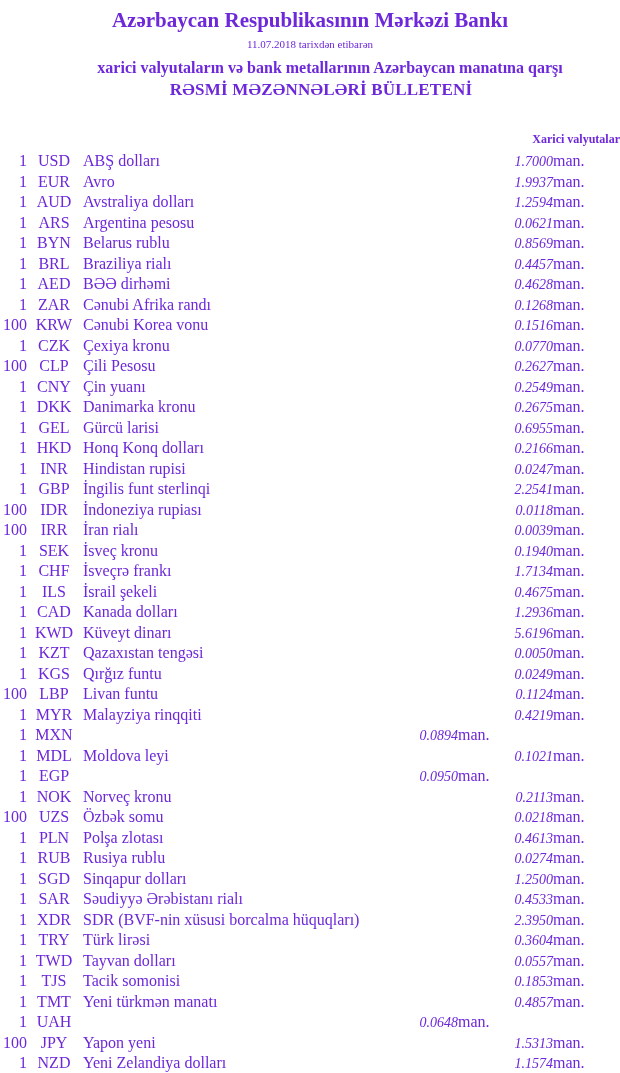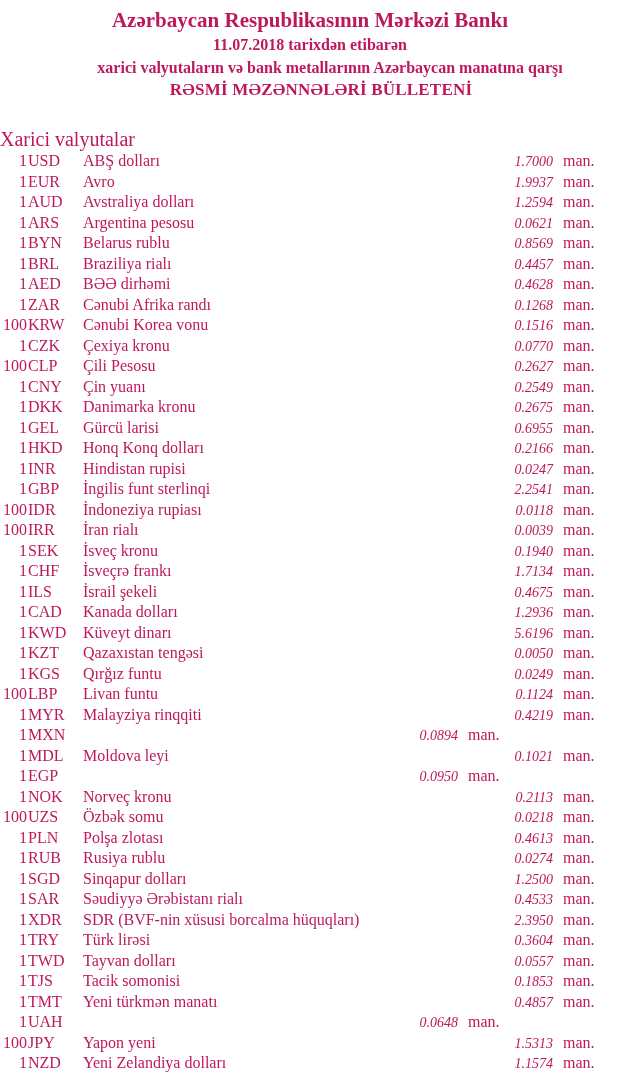--- a/index.html
+++ b/index.html
@@ -6,92 +6,92 @@
     margin: 0;
     padding: 0;
     background: #ffffff;
   }
   .page {
     position: relative;
     width: 620px;
     height: 1073px;
     margin: 0 auto;
     background: #ffffff;
-    color: #be185d;
+    color: #6d28d9;
     font-family: "Liberation Serif", "DejaVu Serif", serif;
     overflow: hidden;
     box-sizing: border-box;
   }
   .header { text-align: center; }
   .bank-title {
     padding-top: 7px;
     font-size: 21px;
     font-weight: bold;
     line-height: 26px;
     white-space: nowrap;
   }
   .date-line {
-    font-size: 16px;
-    font-weight: bold;
+    font-size: 11px;
+    font-weight: normal;
     line-height: 23px;
     white-space: nowrap;
   }
   .subject-line {
     font-size: 16px;
     font-weight: bold;
     line-height: 23px;
     white-space: nowrap;
     padding-left: 40px;
   }
   .bulletin-title {
     font-size: 17px;
     font-weight: bold;
     line-height: 22px;
     letter-spacing: 0.2px;
     white-space: nowrap;
     margin-left: 22px;
   }
   .section-title {
     margin-top: 29px;
-    text-align: left;
-    font-size: 20px;
-    font-weight: normal;
+    text-align: right;
+    font-size: 12px;
+    font-weight: bold;
     line-height: 18px;
   }
   .rates-list {
     margin-top: 3px;
     padding-right: 22px;
   }
   .row {
     display: grid;
     grid-template-columns: 28px 52px 1fr 95px 45px;
     align-items: baseline;
     height: 20.5px;
     font-size: 16px;
     line-height: 20.5px;
     white-space: nowrap;
   }
   .qty {
     text-align: right;
     padding-right: 1px;
   }
   .code {
+    text-align: center;
   }
   .name {
     padding-left: 3px;
     overflow: hidden;
   }
   .rate {
     text-align: right;
     font-weight: normal;
     font-style: italic;
     font-size: 14px;
   }
   .unit {
-    padding-left: 10px;
   }
 </style>
 </head>
 <body>
 
 <div class="page">
   <div class="header">
     <div class="bank-title">Azərbaycan Respublikasının Mərkəzi Bankı</div>
     <div class="date-line">11.07.2018 tarixdən etibarən</div>
     <div class="subject-line">xarici valyutaların və bank metallarının Azərbaycan manatına qarşı</div>

